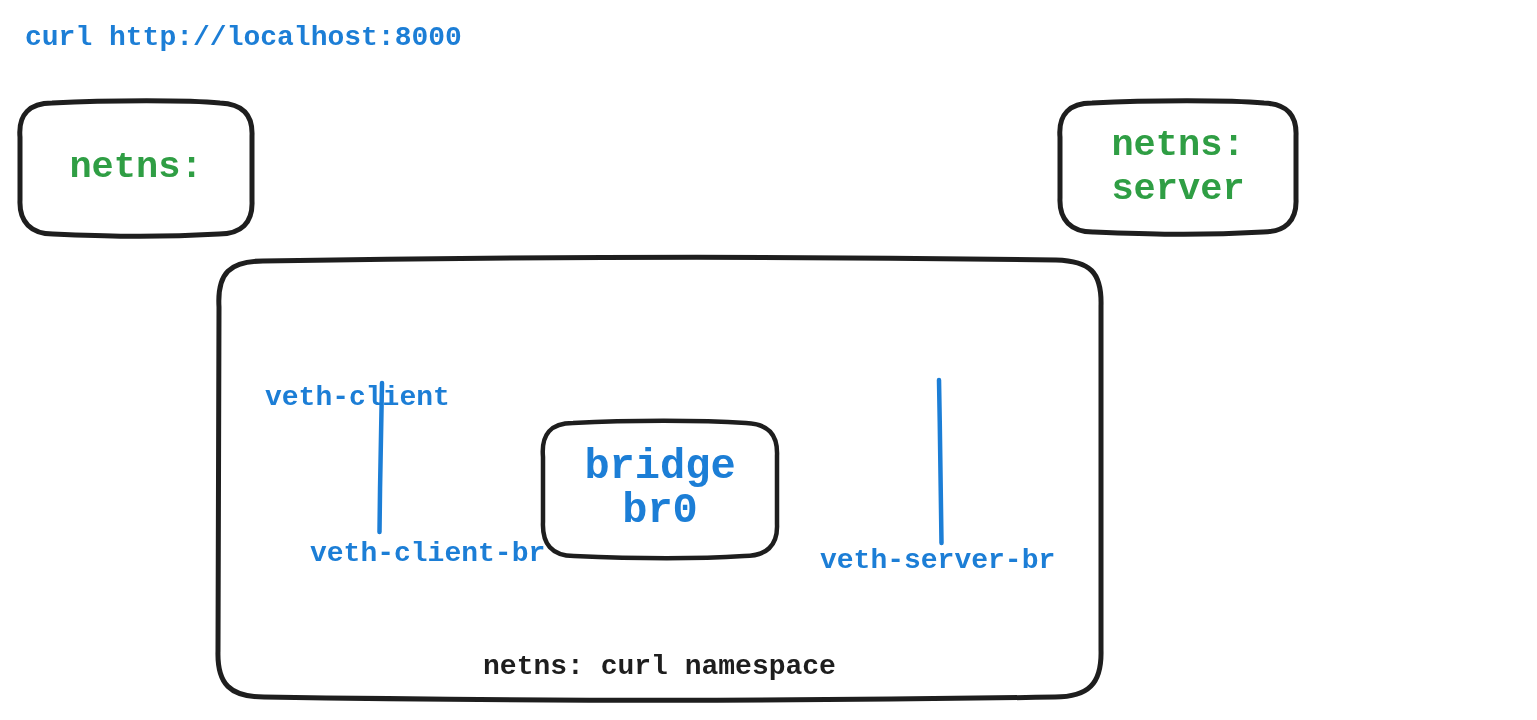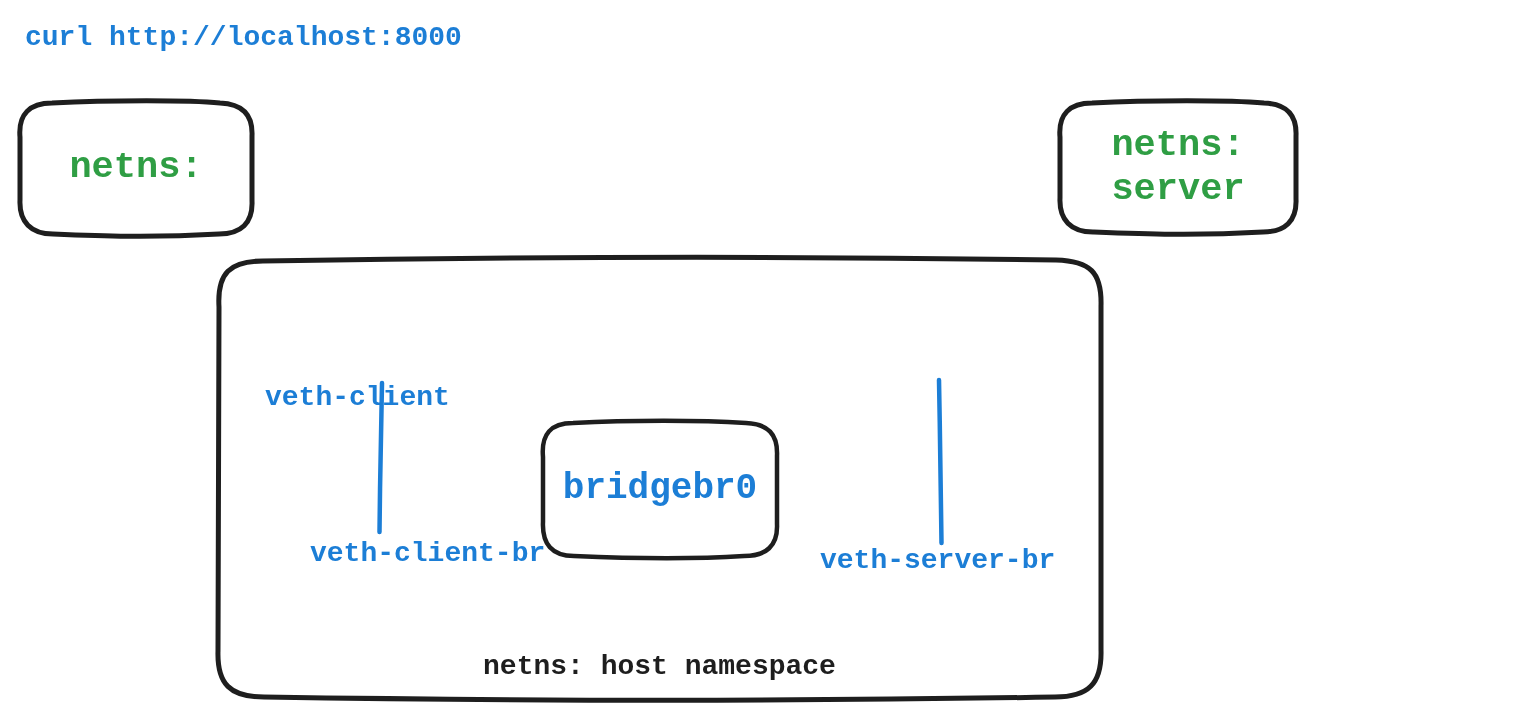--- a/index.html
+++ b/index.html
@@ -32,25 +32,25 @@
   }
   .ns-box-label{
     display:flex;flex-direction:column;
     align-items:center;justify-content:center;
     text-align:center;
     color:var(--green);
     font-size:37px;line-height:44px;
     white-space:pre;
   }
   .bridge-label{
-    display:flex;flex-direction:row;
+    display:flex;flex-direction:column;
     align-items:center;justify-content:center;
     text-align:left;
     color:var(--blue);
-    font-size:36px;line-height:44px;
+    font-size:42px;line-height:44px;
     white-space:pre;
   }
   .veth-label{
     color:var(--blue);
     font-size:28px;line-height:32px;
     white-space:pre;
   }
   .host-ns-label{
     color:var(--ink);
     font-size:28px;line-height:32px;
@@ -122,15 +122,15 @@
 
   <div class="abs bridge-label" style="left:543px;top:420px;width:234px;height:137px;">
     <span>bridge</span>
     <span>br0</span>
   </div>
 
   <div class="abs veth-label" style="left:265px;top:343px;margin-top:39px;">veth-client</div>
   <div class="abs veth-label" style="left:263px;top:538px;margin-left:47px;">veth-client-br</div>
   <div class="abs veth-label" style="left:820px;top:545px;">veth-server-br</div>
 
-  <div class="abs host-ns-label" style="left:217px;top:651px;width:885px;">netns: host namespace</div>
+  <div class="abs host-ns-label" style="left:217px;top:651px;width:885px;">netns: curl namespace</div>
 
 </div>
 
 </body></html>

